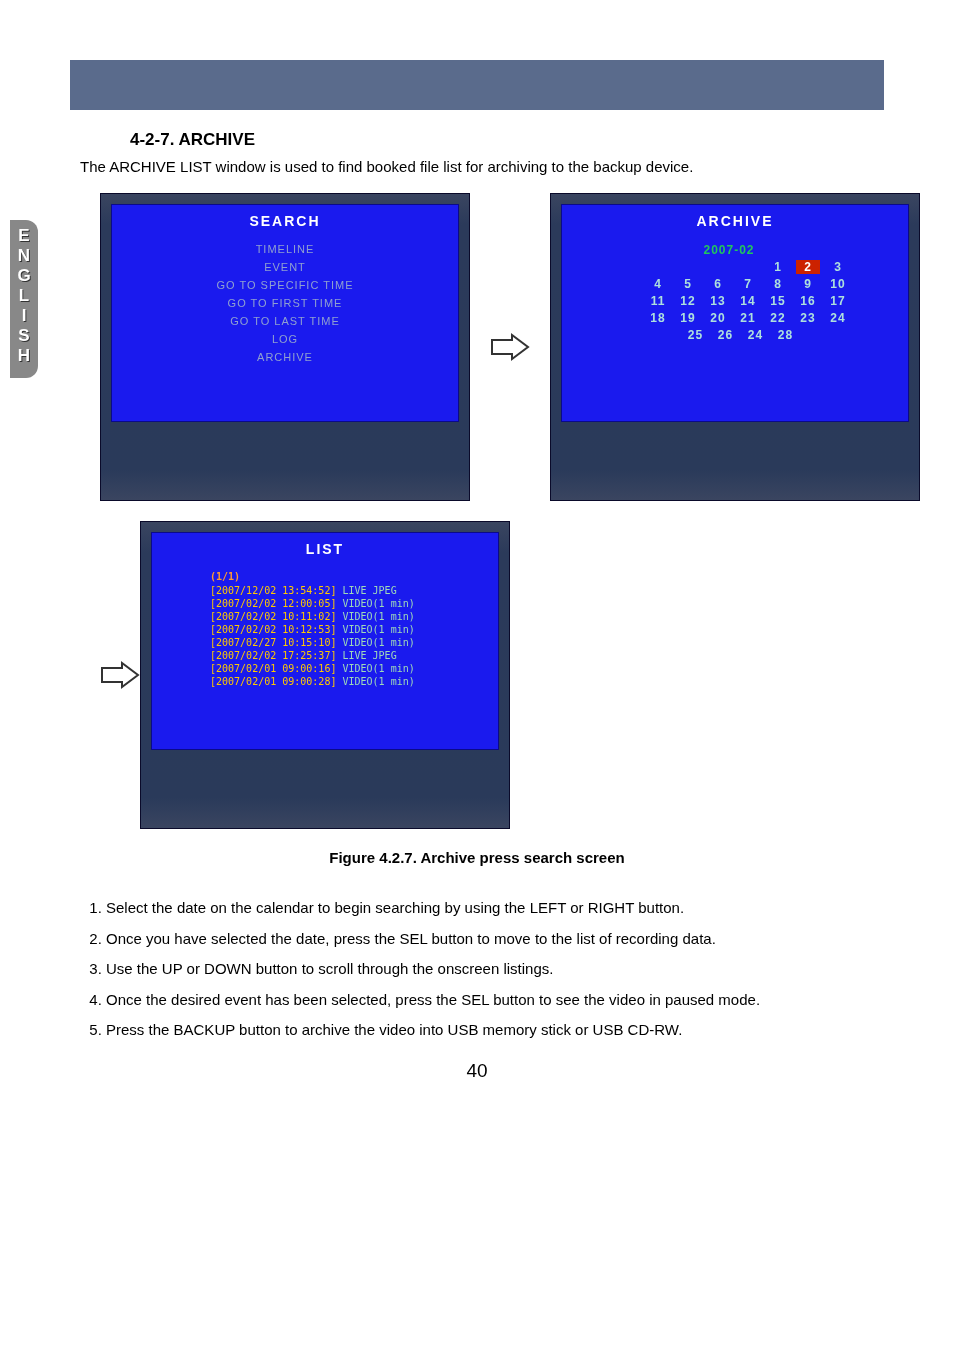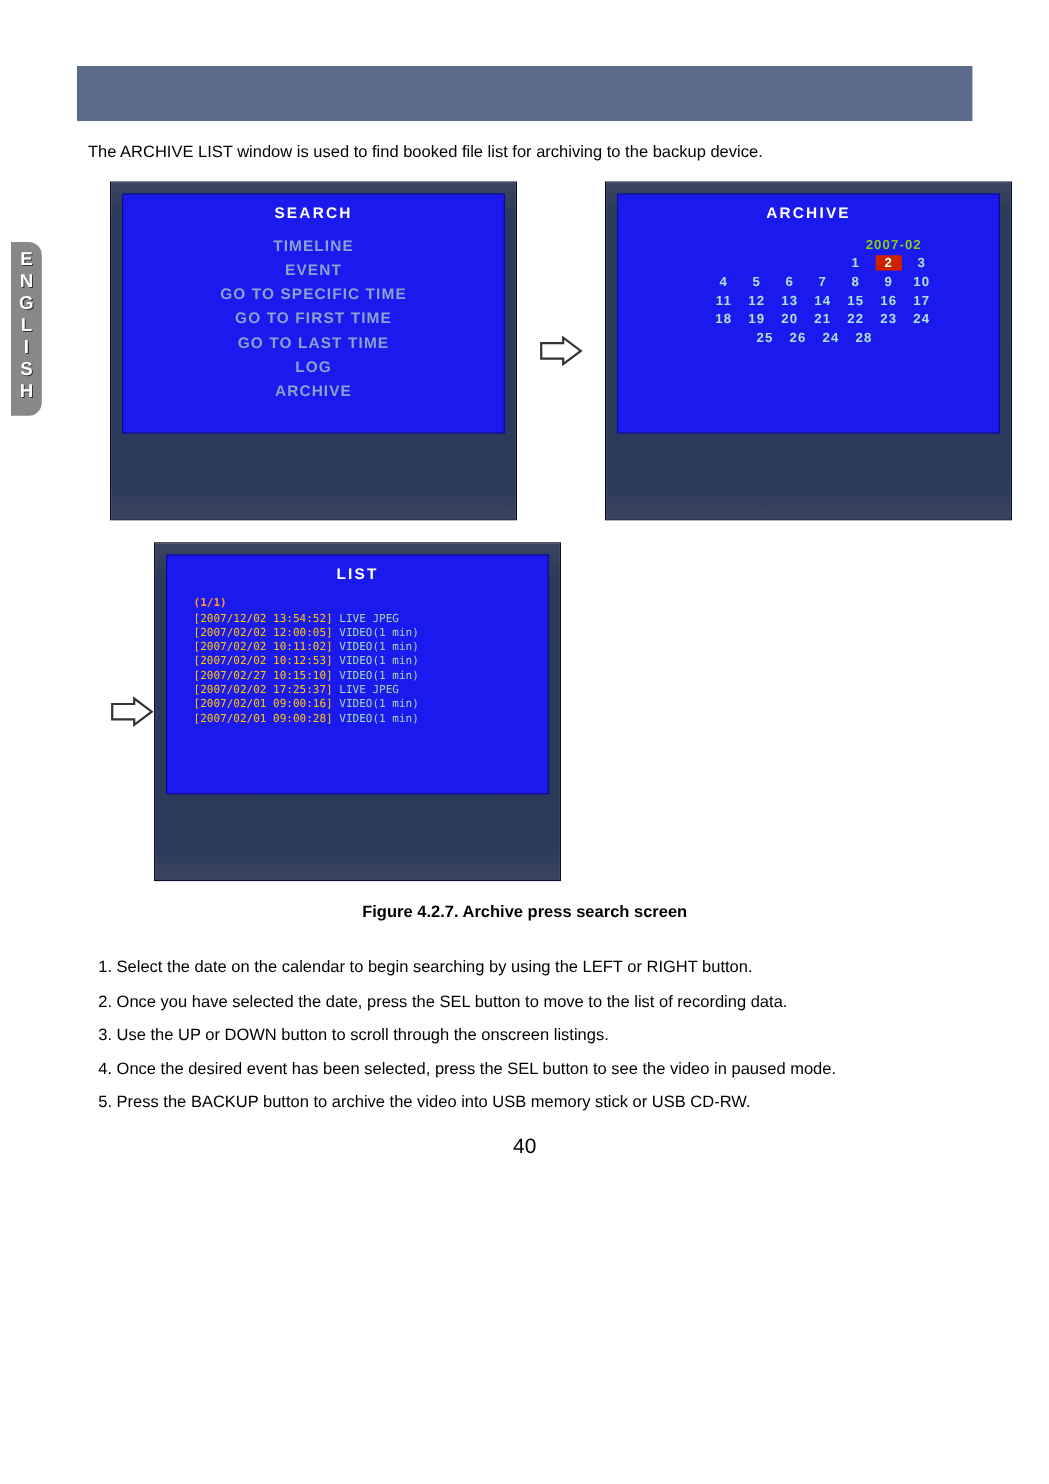--- a/index.html
+++ b/index.html
@@ -85,43 +85,43 @@
   .screen-title {
     color: #fff;
     font-weight: bold;
     font-size: 14px;
     letter-spacing: 2px;
     margin-bottom: 14px;
     display: block;
   }
   .menu-item {
     color: #8fa0d0;
-    font-size: 14px;
-    font-weight: bold;
+    font-size: 11px;
+    font-weight: normal;
     letter-spacing: 1px;
     margin: 6px 0;
     display: block;
   }
   .calendar {
     margin: 6px auto 0 auto;
     color: #aee0dd;
     font-size: 12px;
     font-weight: bold;
     letter-spacing: 1px;
     text-align: right;
     width: 230px;
   }
-  .cal-month { color: #84cc16; text-align: right; padding-right: 12px; display: block; }
+  .cal-month { color: #22c55e; text-align: center; padding-right: 12px; display: block; }
   .cal-row { display: flex; justify-content: flex-end; gap: 6px; margin: 3px 0; }
   .cal-cell { width: 24px; text-align: center; }
   .cal-sel { background: #cc2200; color: #fff; padding: 0 2px; }
   .cal-first { color: #aee0dd; }
   .list-items {
     text-align: left;
-    padding-left: 24px;
+    padding-left: 58px;
     font-size: 10px;
     font-family: monospace;
     letter-spacing: 0;
   }
   .list-page { color: #ff9933; font-weight: bold; display: block; margin-bottom: 2px; }
   .list-row { color: #b0e0cc; display: block; line-height: 13px; }
   .list-row .ts { color: #ffc900; }
   .list-row .desc { color: #9fd9b8; }
   .caption {
     text-align: center;
@@ -149,20 +149,21 @@
   <div class="lang-tab">
     <span>E</span>
     <span>N</span>
     <span>G</span>
     <span>L</span>
     <span>I</span>
     <span>S</span>
     <span>H</span>
   </div>
 
+  <div class="section-title">4-2-7. ARCHIVE</div>
   <div class="intro">The ARCHIVE LIST window is used to find booked file list for archiving to the backup device.</div>
 
   <div class="screens-row">
 
     <div class="screen">
       <div class="screen-box">
         <span class="screen-title">SEARCH</span>
         <span class="menu-item">TIMELINE</span>
         <span class="menu-item">EVENT</span>
         <span class="menu-item">GO TO SPECIFIC TIME</span>

